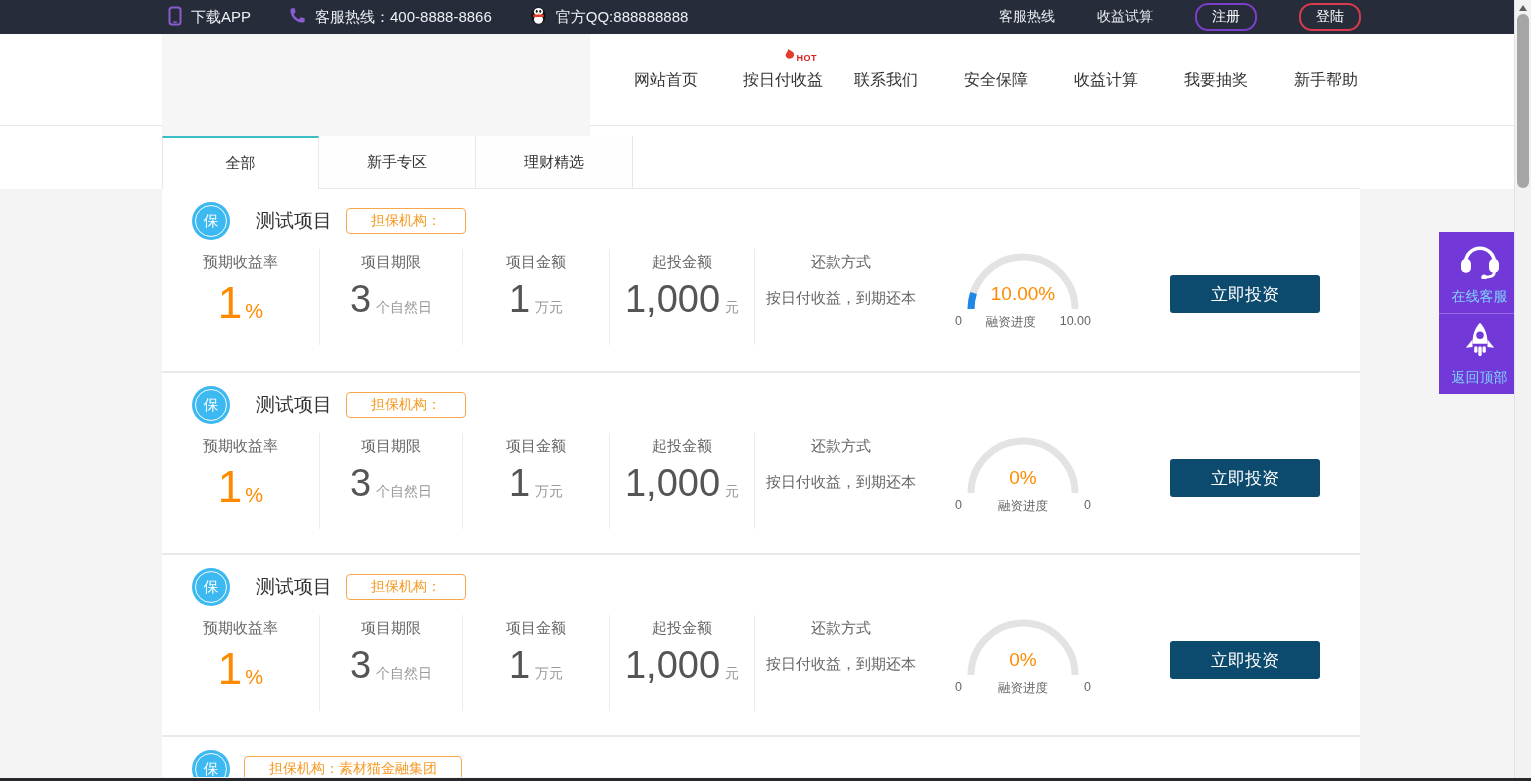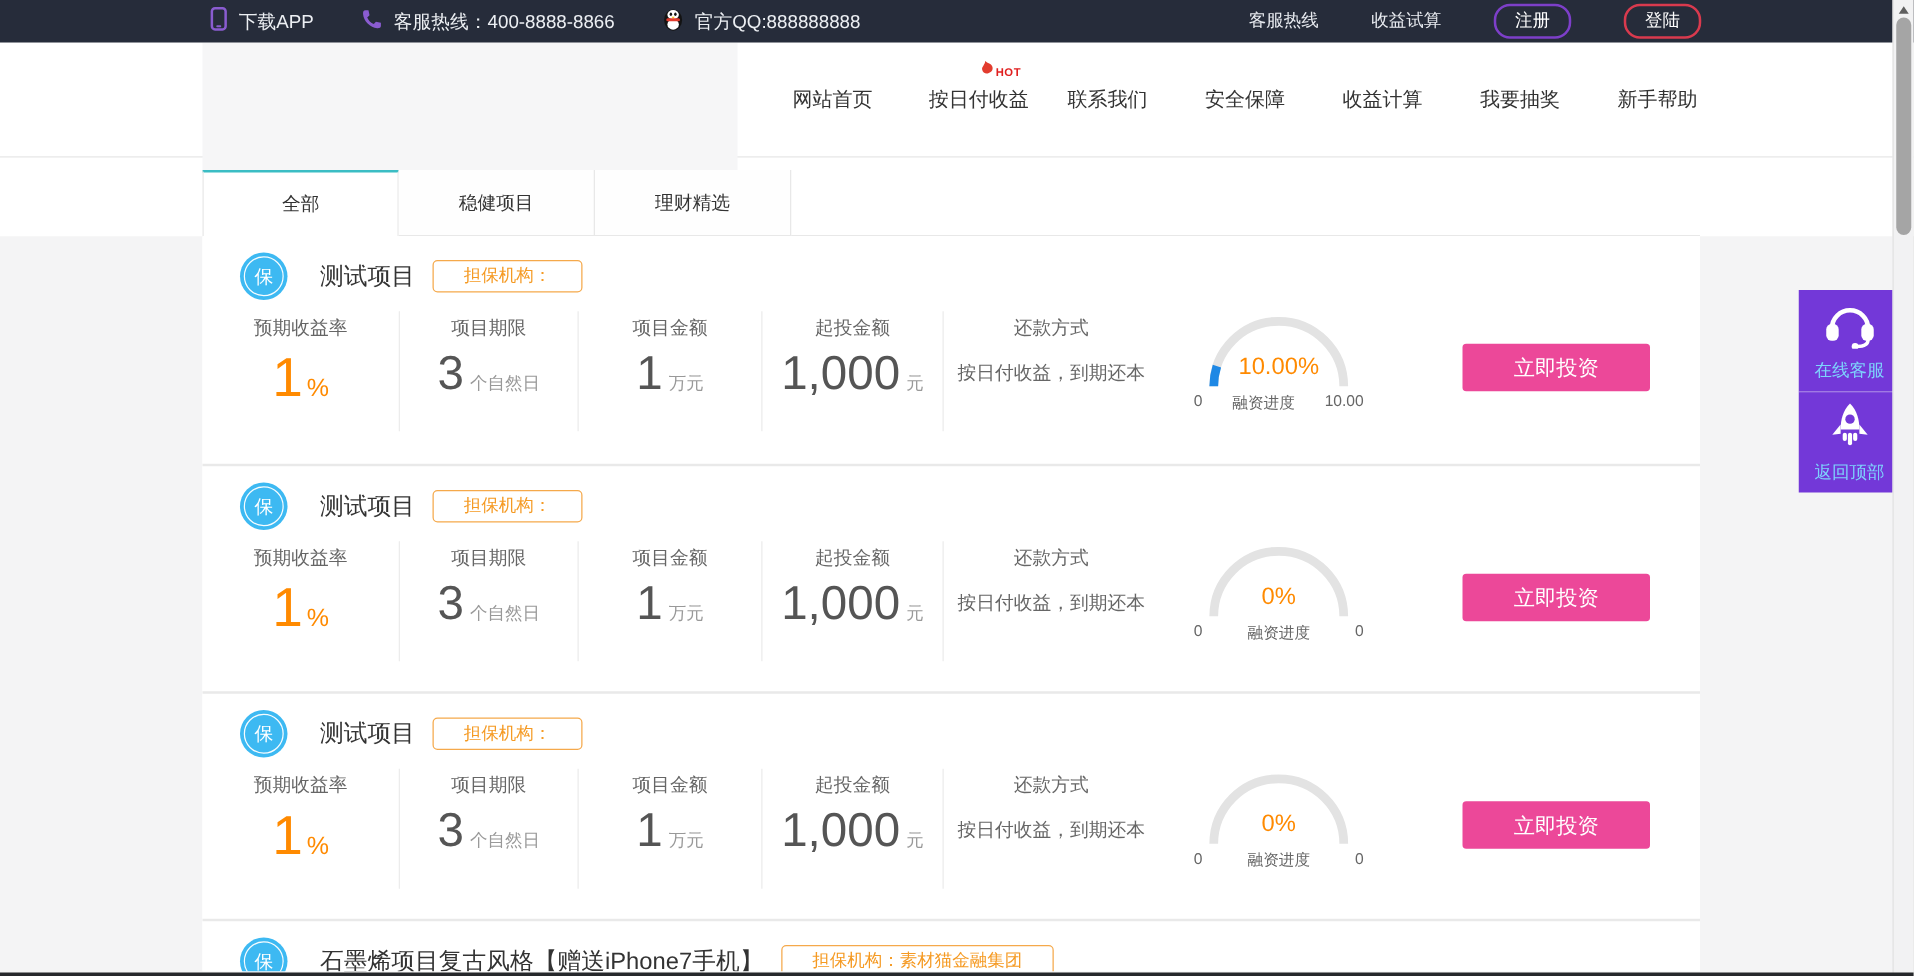--- a/index.html
+++ b/index.html
@@ -57,21 +57,21 @@
   .repay { width:172px; text-align:center; padding-top:4px; }
   .repay-value { margin-top:17px; font-size:15px; color:#666; white-space:nowrap; }
 
   .gauge { width:140px; margin-left:26px; position:relative; padding-top:2px; }
   .gauge svg { display:block; margin:0 auto; }
   .gauge .track { fill:none; stroke:#e3e3e3; stroke-width:7; }
   .gauge .fillarc { fill:none; stroke:#1e88e5; stroke-width:7; }
   .gauge-pct { position:absolute; top:34px; left:0; width:100%; text-align:center; font-size:19px; font-weight:normal; color:#ff8a00; }
   .gauge-meta { display:flex; justify-content:space-between; width:136px; margin:1px auto 0; font-size:12.5px; color:#666; }
 
-  .invest { margin:26px 40px 0 auto; width:150px; height:38px; background:#ec4899; color:#fff; font-size:17px; border:none; border-radius:3px; cursor:pointer; font-family:inherit; }
+  .invest { margin:26px 40px 0 auto; width:150px; height:38px; background:#0c4a6e; color:#fff; font-size:17px; border:none; border-radius:3px; cursor:pointer; font-family:inherit; }
 
   
   .float-widgets { position:absolute; left:1439px; top:232px; width:81px; z-index:5; }
   .fw { width:81px; height:81px; background:#7338d8; color:#7dd3fc; display:flex; flex-direction:column; align-items:center; justify-content:flex-end; padding-bottom:7px; cursor:pointer; }
   .fw + .fw { border-top:1px solid rgba(255,255,255,.25); }
   .fw .fw-icon { flex:1; display:flex; align-items:center; justify-content:center; }
   .fw .fw-label { font-size:14px; }
 
   
   .scrollbar { position:absolute; right:0; top:0; width:17px; height:781px; background:#f2f2f3; border-left:1px solid #e2e2e2; z-index:6; }
@@ -146,21 +146,21 @@
     <a class="nav-item">联系我们</a>
     <a class="nav-item">安全保障</a>
     <a class="nav-item">收益计算</a>
     <a class="nav-item">我要抽奖</a>
     <a class="nav-item">新手帮助</a>
   </nav>
 
   <div class="tab-band">
     <div class="tabstrip">
       <div class="tab active">全部</div>
-      <div class="tab">稳健项目</div>
+      <div class="tab">新手专区</div>
       <div class="tab">理财精选</div>
       <div class="tab-filler"></div>
     </div>
   </div>
 
   <main class="content">
 
     <section class="card">
       <div class="card-head">
         <div class="badge">
@@ -294,21 +294,20 @@
         </div>
         <button class="invest">立即投资</button>
       </div>
     </section>
 
     <section class="card partial">
       <div class="card-head">
         <div class="badge">
             <span>保</span>
           </div>
-        <a class="card-title">石墨烯项目复古风格【赠送iPhone7手机】</a>
         <span class="gtag">担保机构：素材猫金融集团</span>
       </div>
     </section>
 
   </main>
 
   <aside class="float-widgets">
     <div class="fw">
       <div class="fw-icon">
         <svg width="44" height="38" viewBox="0 0 48 42">

